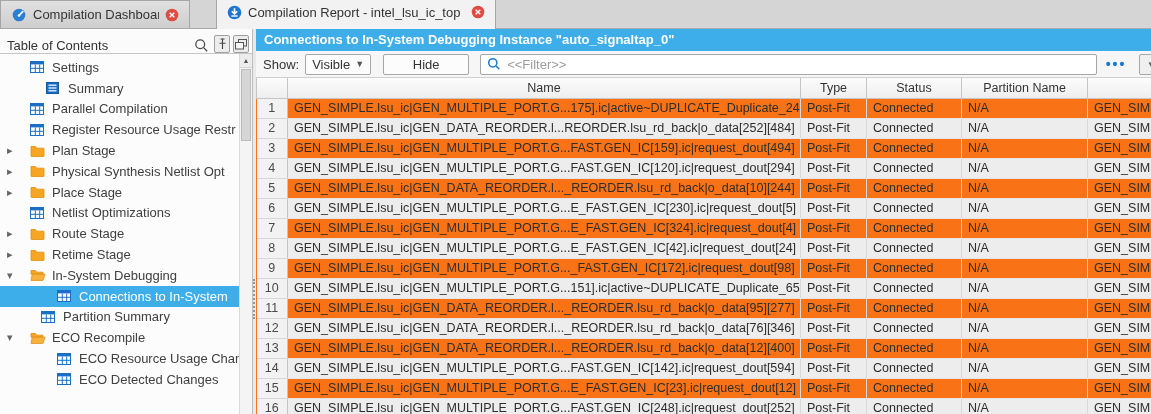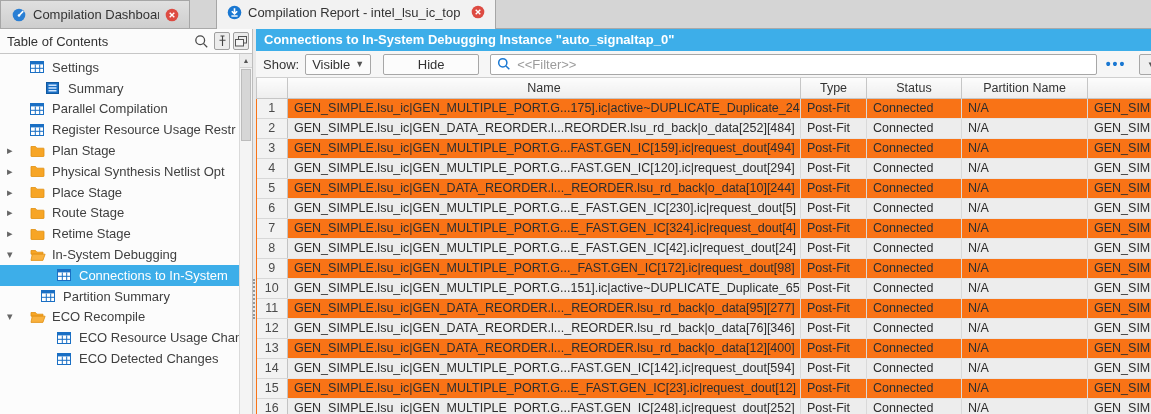--- a/index.html
+++ b/index.html
@@ -12,21 +12,21 @@
   .tab{height:28px;display:flex;align-items:center;gap:6px;padding:0 10px;background:linear-gradient(#e0e0e0,#cecece);border:1px solid #a6a6a6;border-bottom:none;white-space:nowrap;overflow:hidden;cursor:default}
   .tab.active{background:#f2f2f2;height:35px;margin-bottom:-1px}
   .tab1{width:190px}
   .tab2{margin-left:26px;width:280px}
   .tab-icon,.tab-close{display:flex;flex:none}
   .tab-label{flex:1;overflow:hidden;white-space:nowrap}
 
   
   .content{flex:1;display:flex;min-height:0}
   .sidebar{width:253px;flex:none;background:#fcfcfc;display:flex;flex-direction:column;border-right:1px solid #bdbdbd;min-height:0}
-  .toc-header{height:25px;flex:none;display:flex;align-items:center;padding:0 3px 0 7px;border-bottom:1px solid #c6c6c6;background:#fbfbfb}
+  .toc-header{height:25px;flex:none;display:flex;align-items:flex-end;padding:0 3px 0 7px;border-bottom:1px solid #c6c6c6;background:#fbfbfb}
   .toc-title{flex:1;color:#333;overflow:hidden;white-space:nowrap}
   .toc-search{display:flex;margin-right:2px}
   .toc-btn{width:16px;height:18px;display:flex;align-items:center;justify-content:center;background:#ececec;border:1px solid #9f9f9f;border-radius:2px;margin-left:3px}
   .toc-body{flex:1;position:relative;overflow:hidden;min-height:0}
   .tree{position:absolute;top:0;left:0;right:13px;bottom:0;padding-top:3px;overflow:hidden}
   .tree-row{height:20.8px;display:flex;align-items:center;white-space:nowrap;overflow:hidden;color:#404040;cursor:default}
   .tree-row.selected{background:#3daee9;color:#fff}
   .tree-arrow{width:26px;flex:none;font-size:11px;color:#666;padding-left:3px}
   .tree-icon{width:16px;flex:none;margin-right:6px;display:flex;align-items:center}
   .tree-label{overflow:hidden;white-space:nowrap}
@@ -36,21 +36,21 @@
   .splitter{width:3px;flex:none;background:#e9e9e9;position:relative}
   .splitter::after{content:"";position:absolute;left:0px;top:250px;height:40px;border-left:2px dotted #979797}
 
   
   .main{flex:1;min-width:0;display:flex;flex-direction:column;background:#f97316}
   .panel-title{height:22px;flex:none;background:#3daee9;color:#fff;font-weight:bold;line-height:22px;padding-left:8px;white-space:nowrap;overflow:hidden}
   .toolbar{height:27px;flex:none;background:#f6f6f6;display:flex;align-items:center;padding-left:7px;border-bottom:1px solid #cfcfcf;overflow:hidden}
   .show-label{margin-right:6px}
   .dropdown{width:66px;height:21px;flex:none;background:#fcfcfc;border:1px solid #a7a7a7;border-radius:2px;display:flex;align-items:center;padding:0 6px;cursor:default}
   .dropdown .caret{margin-left:auto;font-size:9px;color:#555}
-  .hide-btn{width:96px;height:21px;flex:none;margin-left:12px;background:#fcfcfc;border:1px solid #a7a7a7;border-radius:2px;font-family:inherit;font-size:13px;color:#333}
+  .hide-btn{width:86px;height:21px;flex:none;margin-left:12px;background:#fcfcfc;border:1px solid #a7a7a7;border-radius:2px;font-family:inherit;font-size:13px;color:#333}
   .filterbox{flex:1;min-width:0;height:21px;margin-left:11px;background:#fff;border:1px solid #a7a7a7;border-radius:2px;display:flex;align-items:center;padding:0 6px;gap:6px}
   .filterbox input{flex:1;min-width:0;border:none;outline:none;background:transparent;font-family:inherit;font-size:13px;color:#333}
   .filterbox input::placeholder{color:#9b9b9b}
   .more-btn{width:38px;flex:none;border:none;background:transparent;color:#1a78d2;font-size:14px;font-weight:bold;letter-spacing:2px;font-family:inherit}
   .caret-btn{width:24px;height:21px;flex:none;margin-left:4px;margin-right:-12px;background:#efefef;border:1px solid #a7a7a7;border-radius:2px;font-size:8px;color:#555;font-family:inherit}
 
   
   .grid{flex:1;min-height:0;overflow:hidden}
   table{border-collapse:collapse;table-layout:fixed;width:940px}
   th{height:20px;background:linear-gradient(#fcfcfc,#eeeeee);border:1px solid #c6c6c6;border-top:none;font-size:12.5px;font-weight:normal;color:#333;text-align:center;padding:0 4px;white-space:nowrap;overflow:hidden}
@@ -187,20 +187,31 @@
             <div class="tree-row" style="padding-left: 4px;">
               <span class="tree-arrow">▸</span>
               <span class="tree-icon">
                 <svg width="15" height="12" viewBox="0 0 15 12">
                   <path d="M1 1.5h4.5l1.4 1.7h6.6a.5.5 0 0 1 .5.5v7.3a.5.5 0 0 1-.5.5H1.5a.5.5 0 0 1-.5-.5z" fill="#f7a525" stroke="#e08f10" stroke-width="0.8"></path>
                 </svg>
               </span>
               <span class="tree-label">Place Stage</span>
             </div>
             <div class="tree-row" style="padding-left: 4px;">
+              <span class="tree-arrow"></span>
+              <span class="tree-icon">
+                <svg width="14" height="12" viewBox="0 0 14 12">
+                  <rect x="0.5" y="0.5" width="13" height="11" fill="#fff" stroke="#1a6fc4"></rect>
+                  <rect x="1" y="1" width="12" height="2.4" fill="#1a6fc4"></rect>
+                  <path d="M5.3 3.5v8M9.7 3.5v8M1 7.3h12" stroke="#1a6fc4" fill="none"></path>
+                </svg>
+              </span>
+              <span class="tree-label">Netlist Optimizations</span>
+            </div>
+            <div class="tree-row" style="padding-left: 4px;">
               <span class="tree-arrow">▸</span>
               <span class="tree-icon">
                 <svg width="15" height="12" viewBox="0 0 15 12">
                   <path d="M1 1.5h4.5l1.4 1.7h6.6a.5.5 0 0 1 .5.5v7.3a.5.5 0 0 1-.5.5H1.5a.5.5 0 0 1-.5-.5z" fill="#f7a525" stroke="#e08f10" stroke-width="0.8"></path>
                 </svg>
               </span>
               <span class="tree-label">Route Stage</span>
             </div>
             <div class="tree-row" style="padding-left: 4px;">
               <span class="tree-arrow">▸</span>

